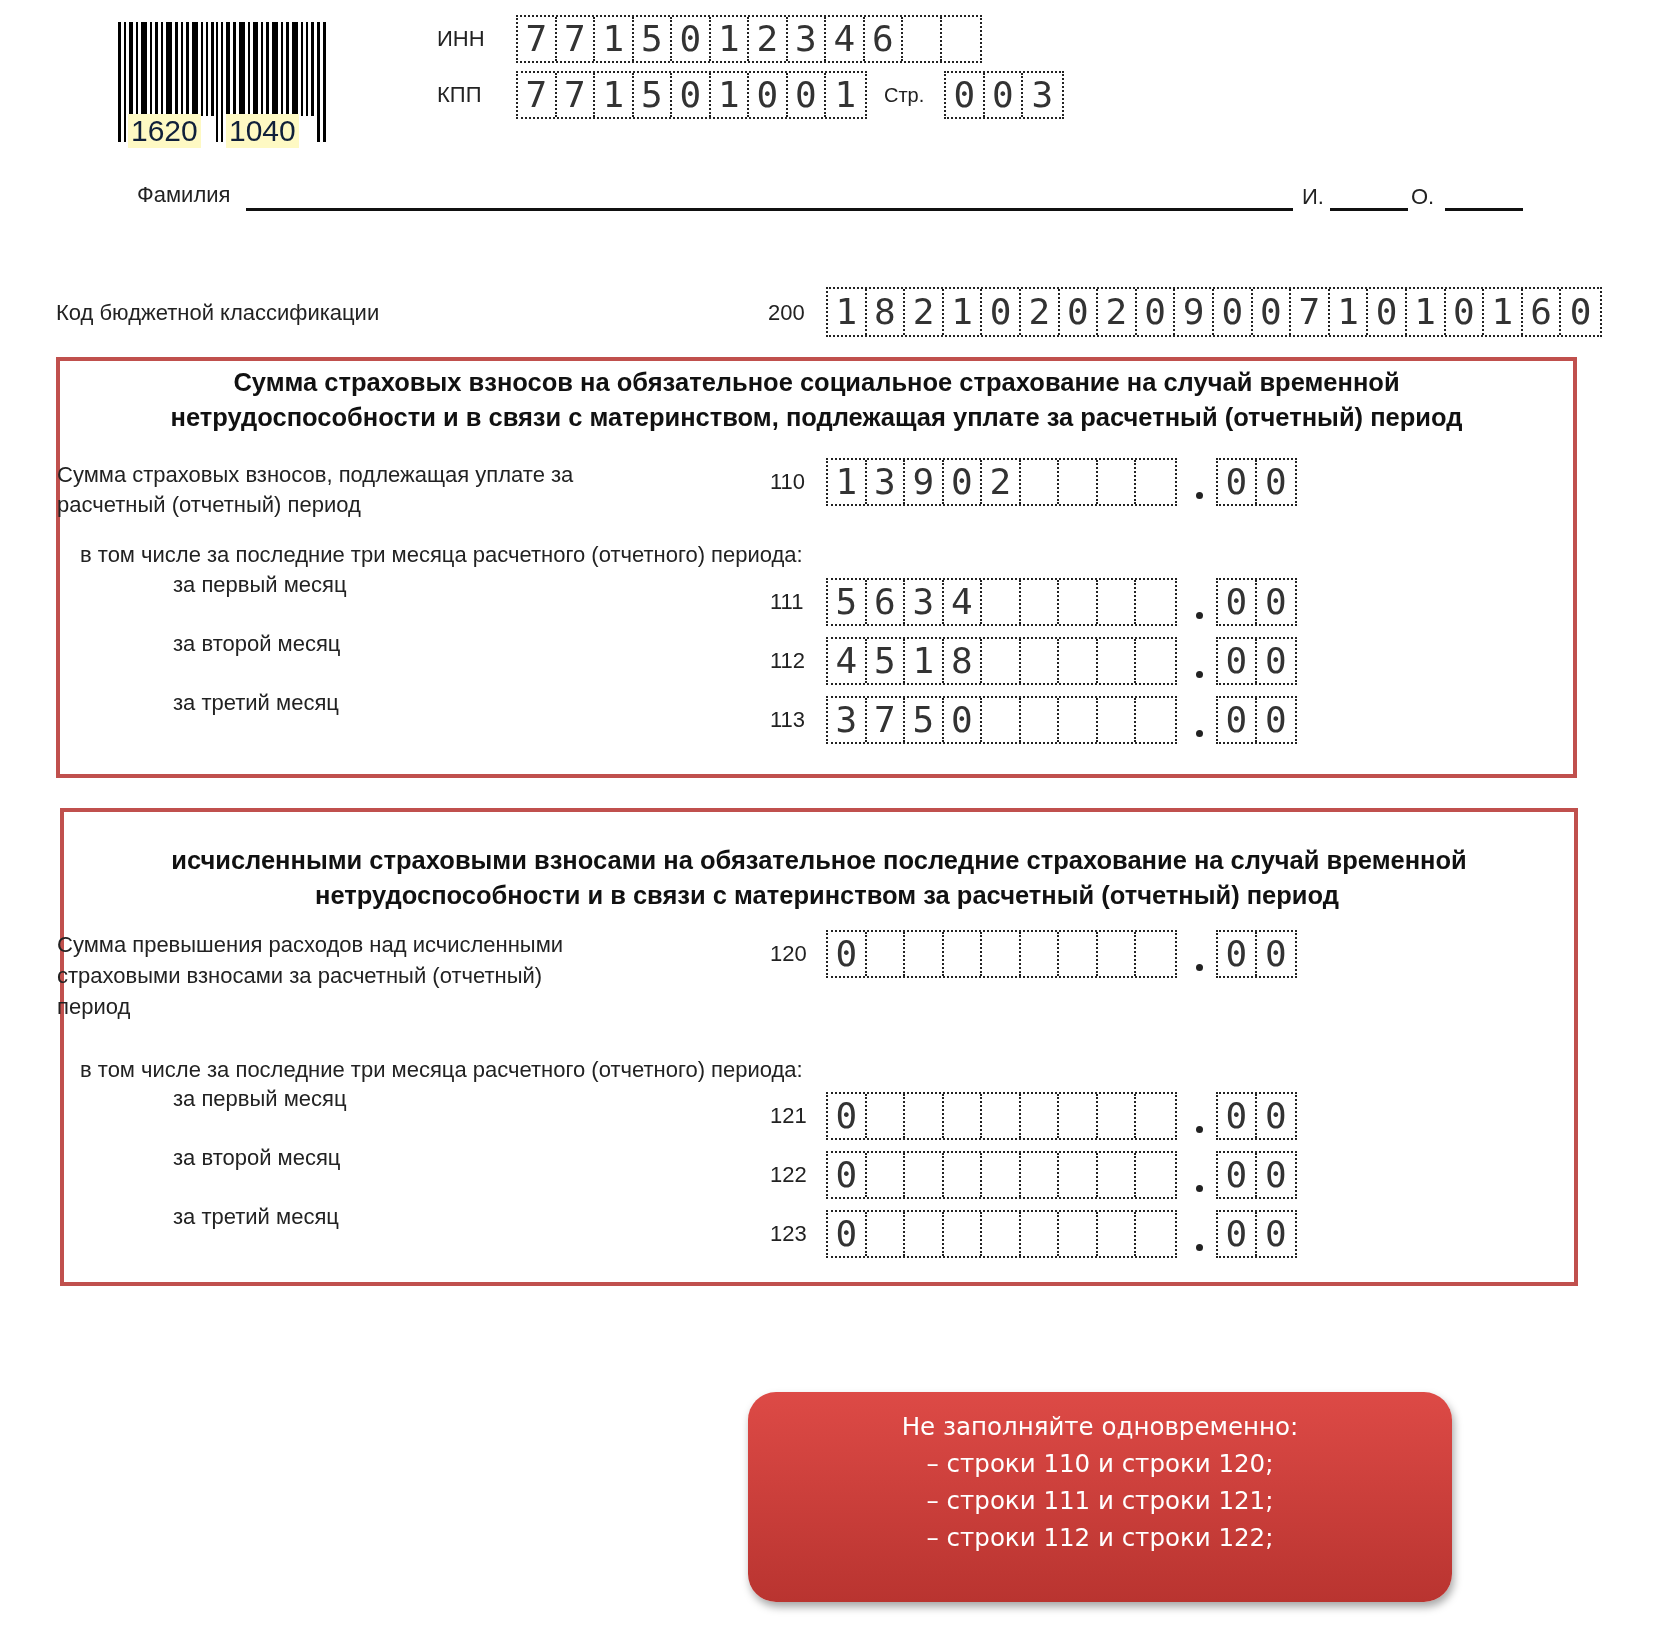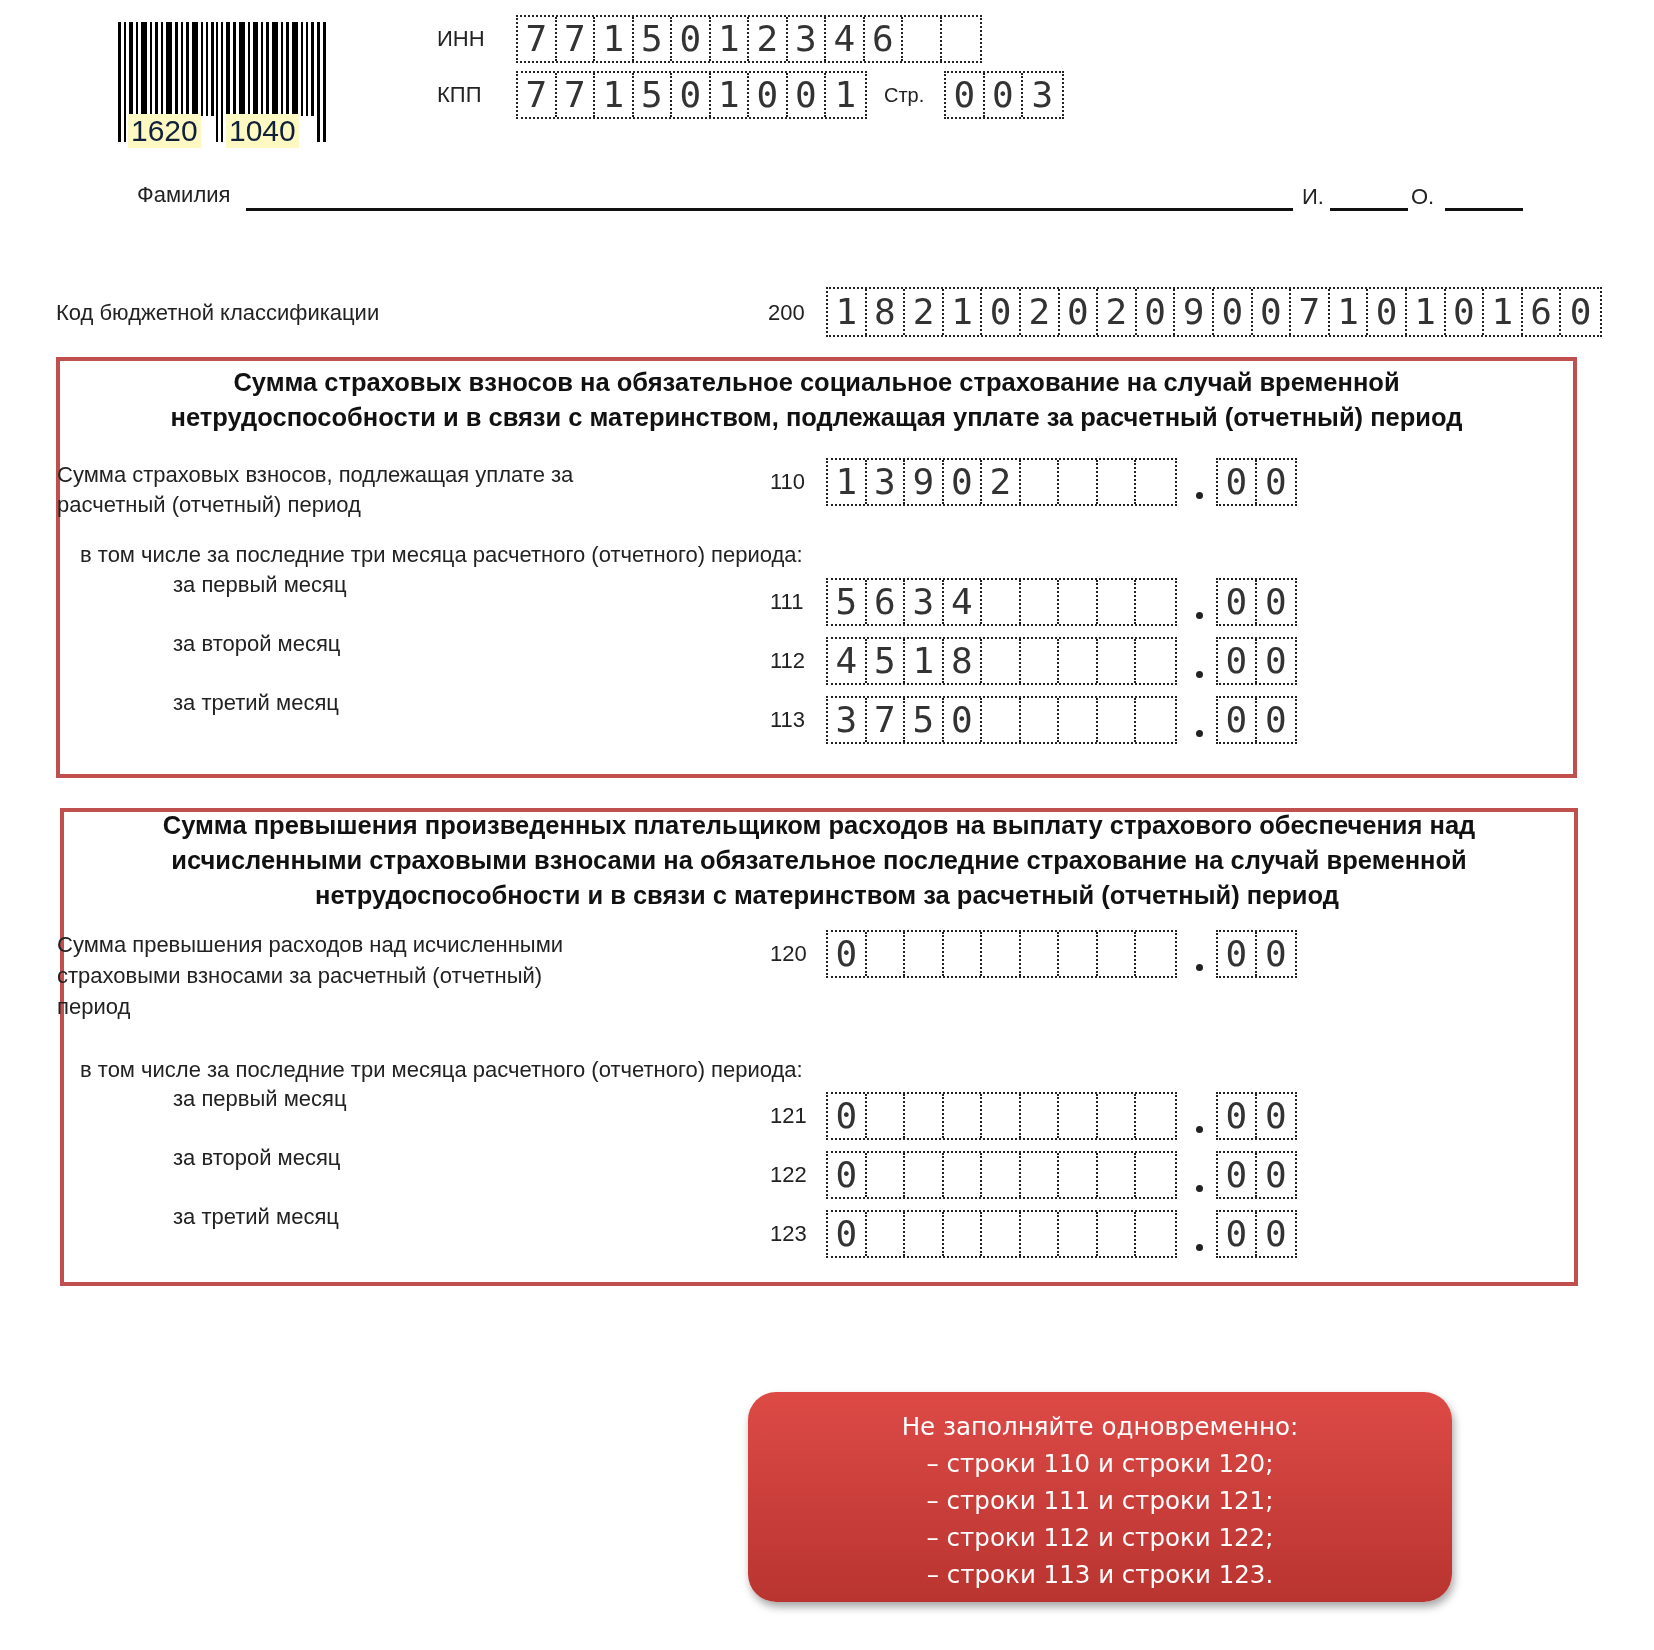--- a/index.html
+++ b/index.html
@@ -214,21 +214,20 @@
       <div class="cell" style="width: 38.5px; height: 44px;"></div>
     </div>
     <div class="dot" style="left: 1196px; top: 730px;"></div>
     <div class="cells" style="left: 1216px; top: 696px; height: 48px;">
       <div class="cell" style="width: 38.5px; height: 44px;">0</div>
       <div class="cell" style="width: 38.5px; height: 44px;">0</div>
     </div>
   </div>
 
 <div class="redbox" style="left:60px; top:808px; width:1518px; height:478px;">
-  <div class="boxtitle" style="top:-4px;">Сумма превышения произведенных плательщиком расходов на выплату страхового обеспечения над</div>
   <div class="boxtitle" style="top:31px;">исчисленными страховыми взносами на обязательное последние страхование на случай временной</div>
   <div class="boxtitle" style="top:66px;padding-left:16px;">нетрудоспособности и в связи с материнством за расчетный (отчетный) период</div>
 </div>
 <span class="abs lbl" style="left:57px; top:932px;">Сумма превышения расходов над исчисленными</span>
 <span class="abs lbl" style="left:57px; top:963px;">страховыми взносами за расчетный (отчетный)</span>
 <span class="abs lbl" style="left:57px; top:994px;">период</span>
 <span class="abs lbl" style="left:80px; top:1057px;">в том числе за последние три месяца расчетного (отчетного) периода:</span>
 <div id="section2-rows">
     <span class="abs code" style="left: 770px; top: 941px;">120</span>
     <div class="cells" style="left: 826px; top: 930px; height: 48px;">
@@ -301,14 +300,13 @@
       <div class="cell" style="width: 38.5px; height: 44px;">0</div>
       <div class="cell" style="width: 38.5px; height: 44px;">0</div>
     </div>
   </div>
 
 <div class="callout">
   <div>Не заполняйте одновременно:</div>
   <div>– строки 110 и строки 120;</div>
   <div>– строки 111 и строки 121;</div>
   <div>– строки 112 и строки 122;</div>
-  <div>– строки 113 и строки 123.</div>
 </div>
 
 </body></html>

